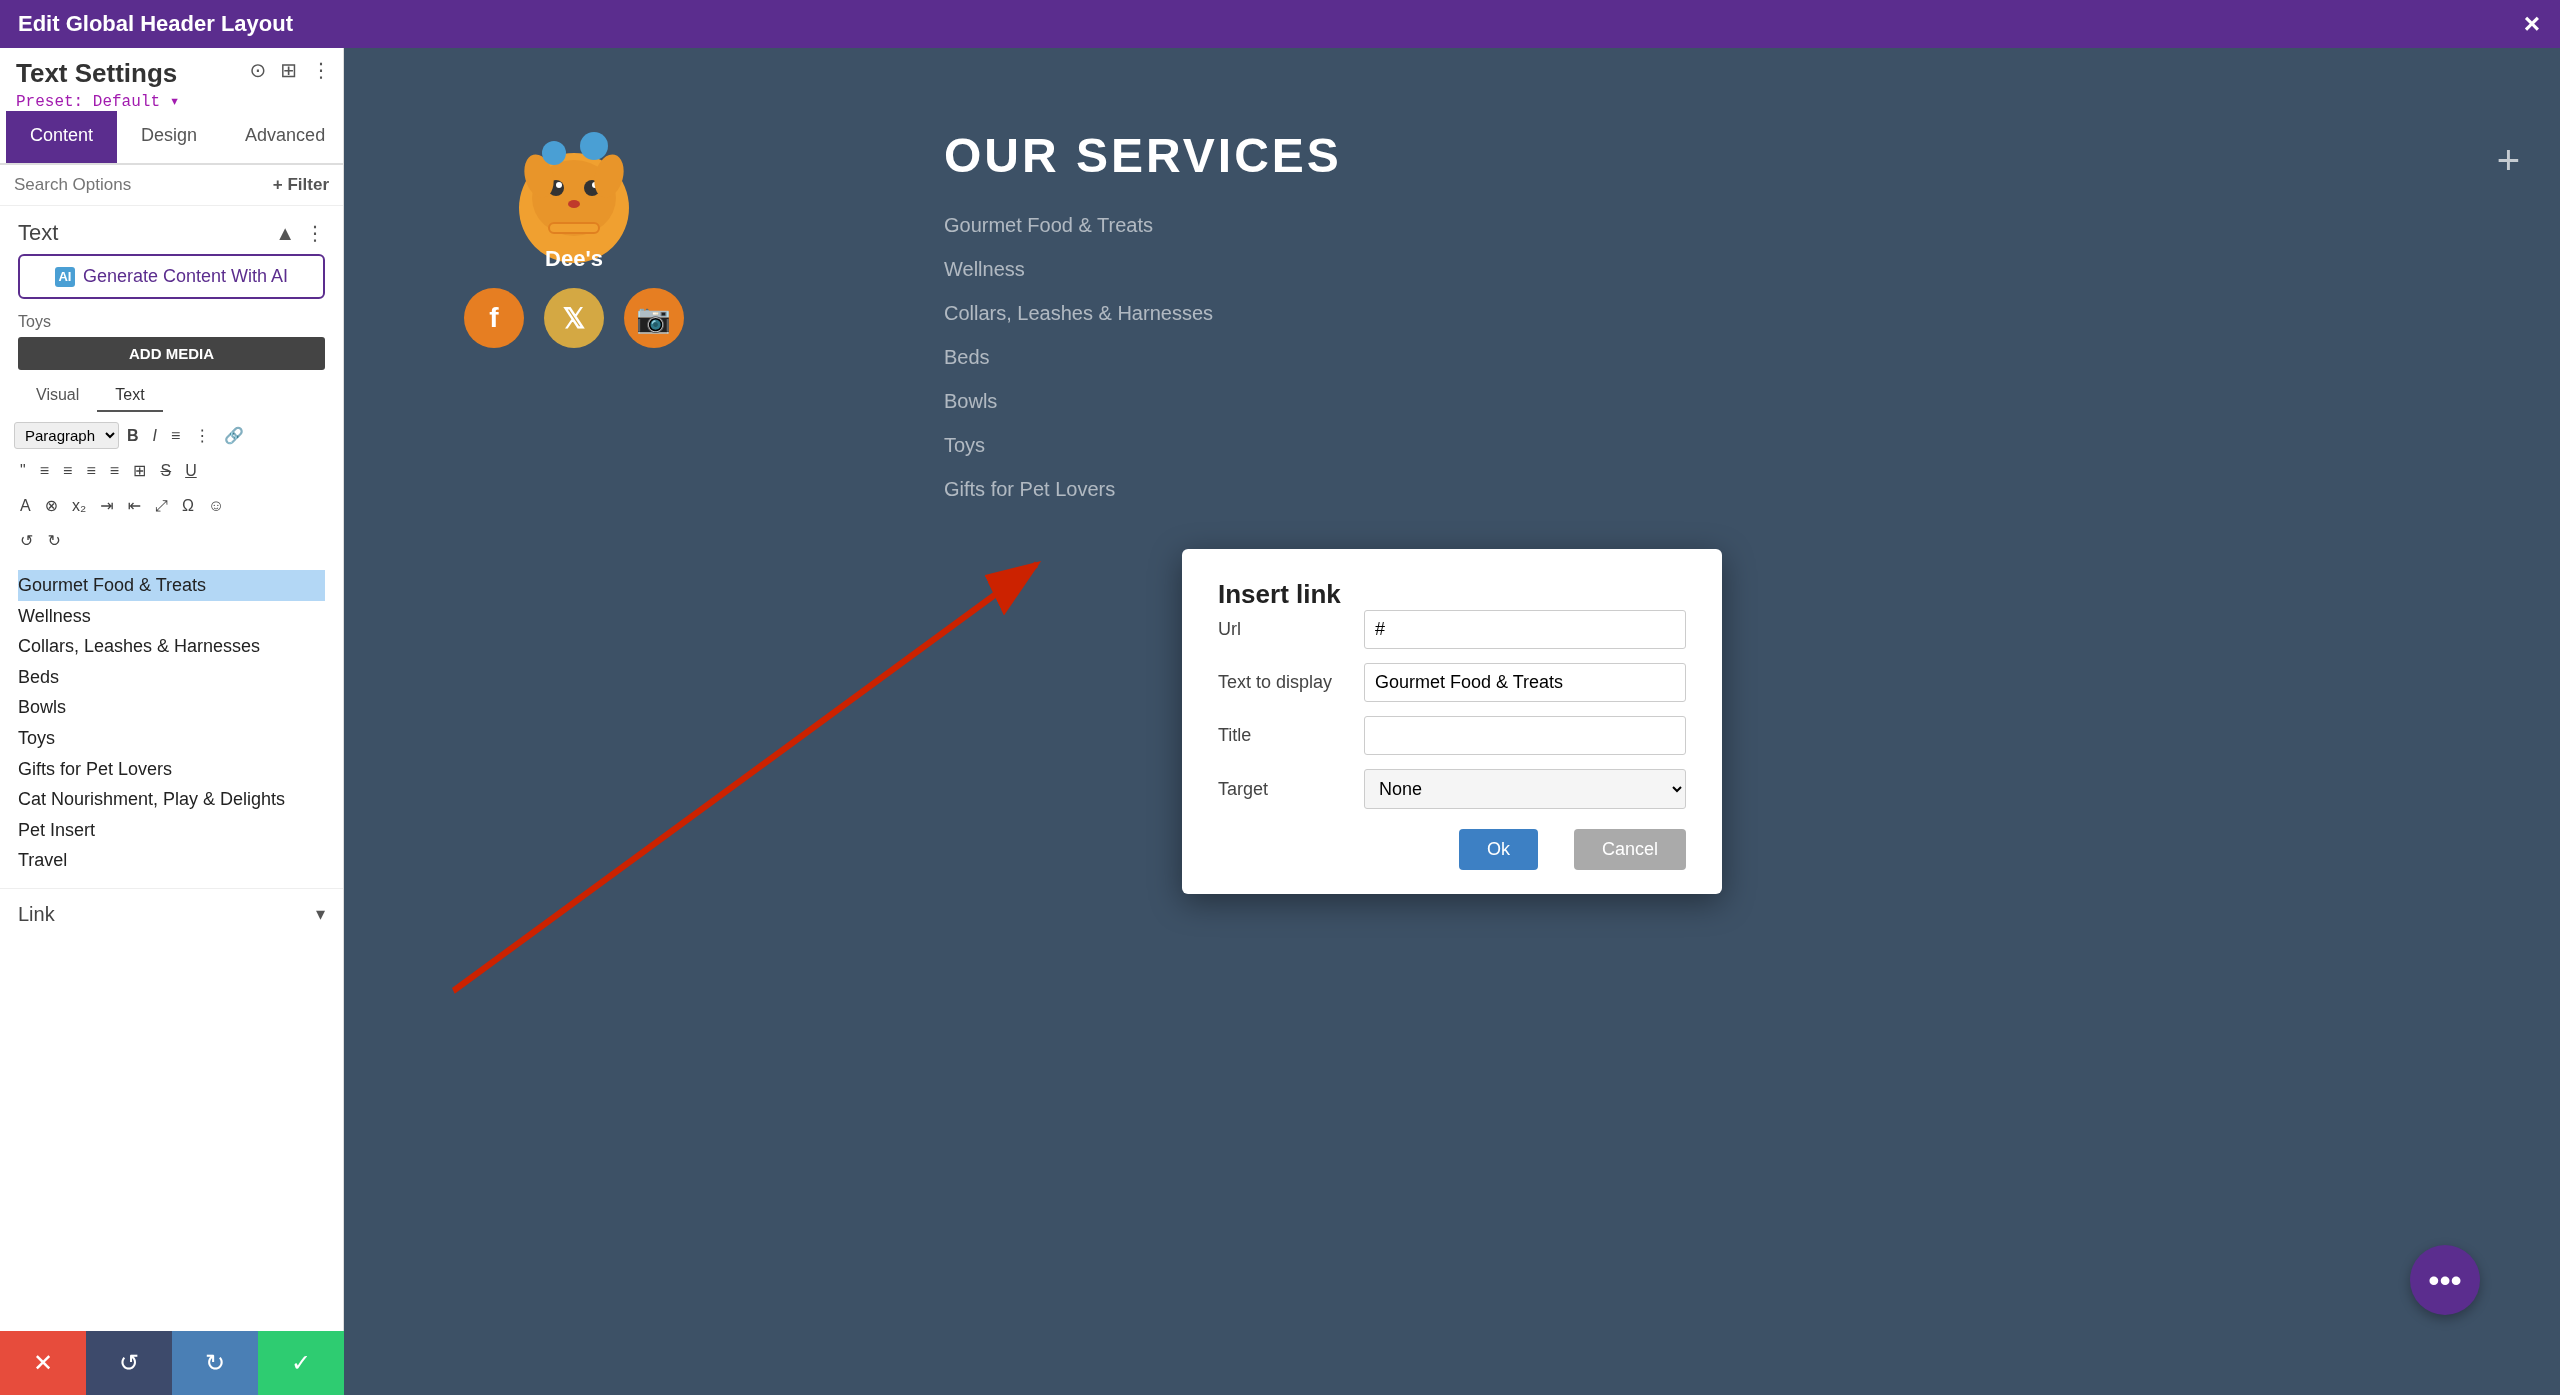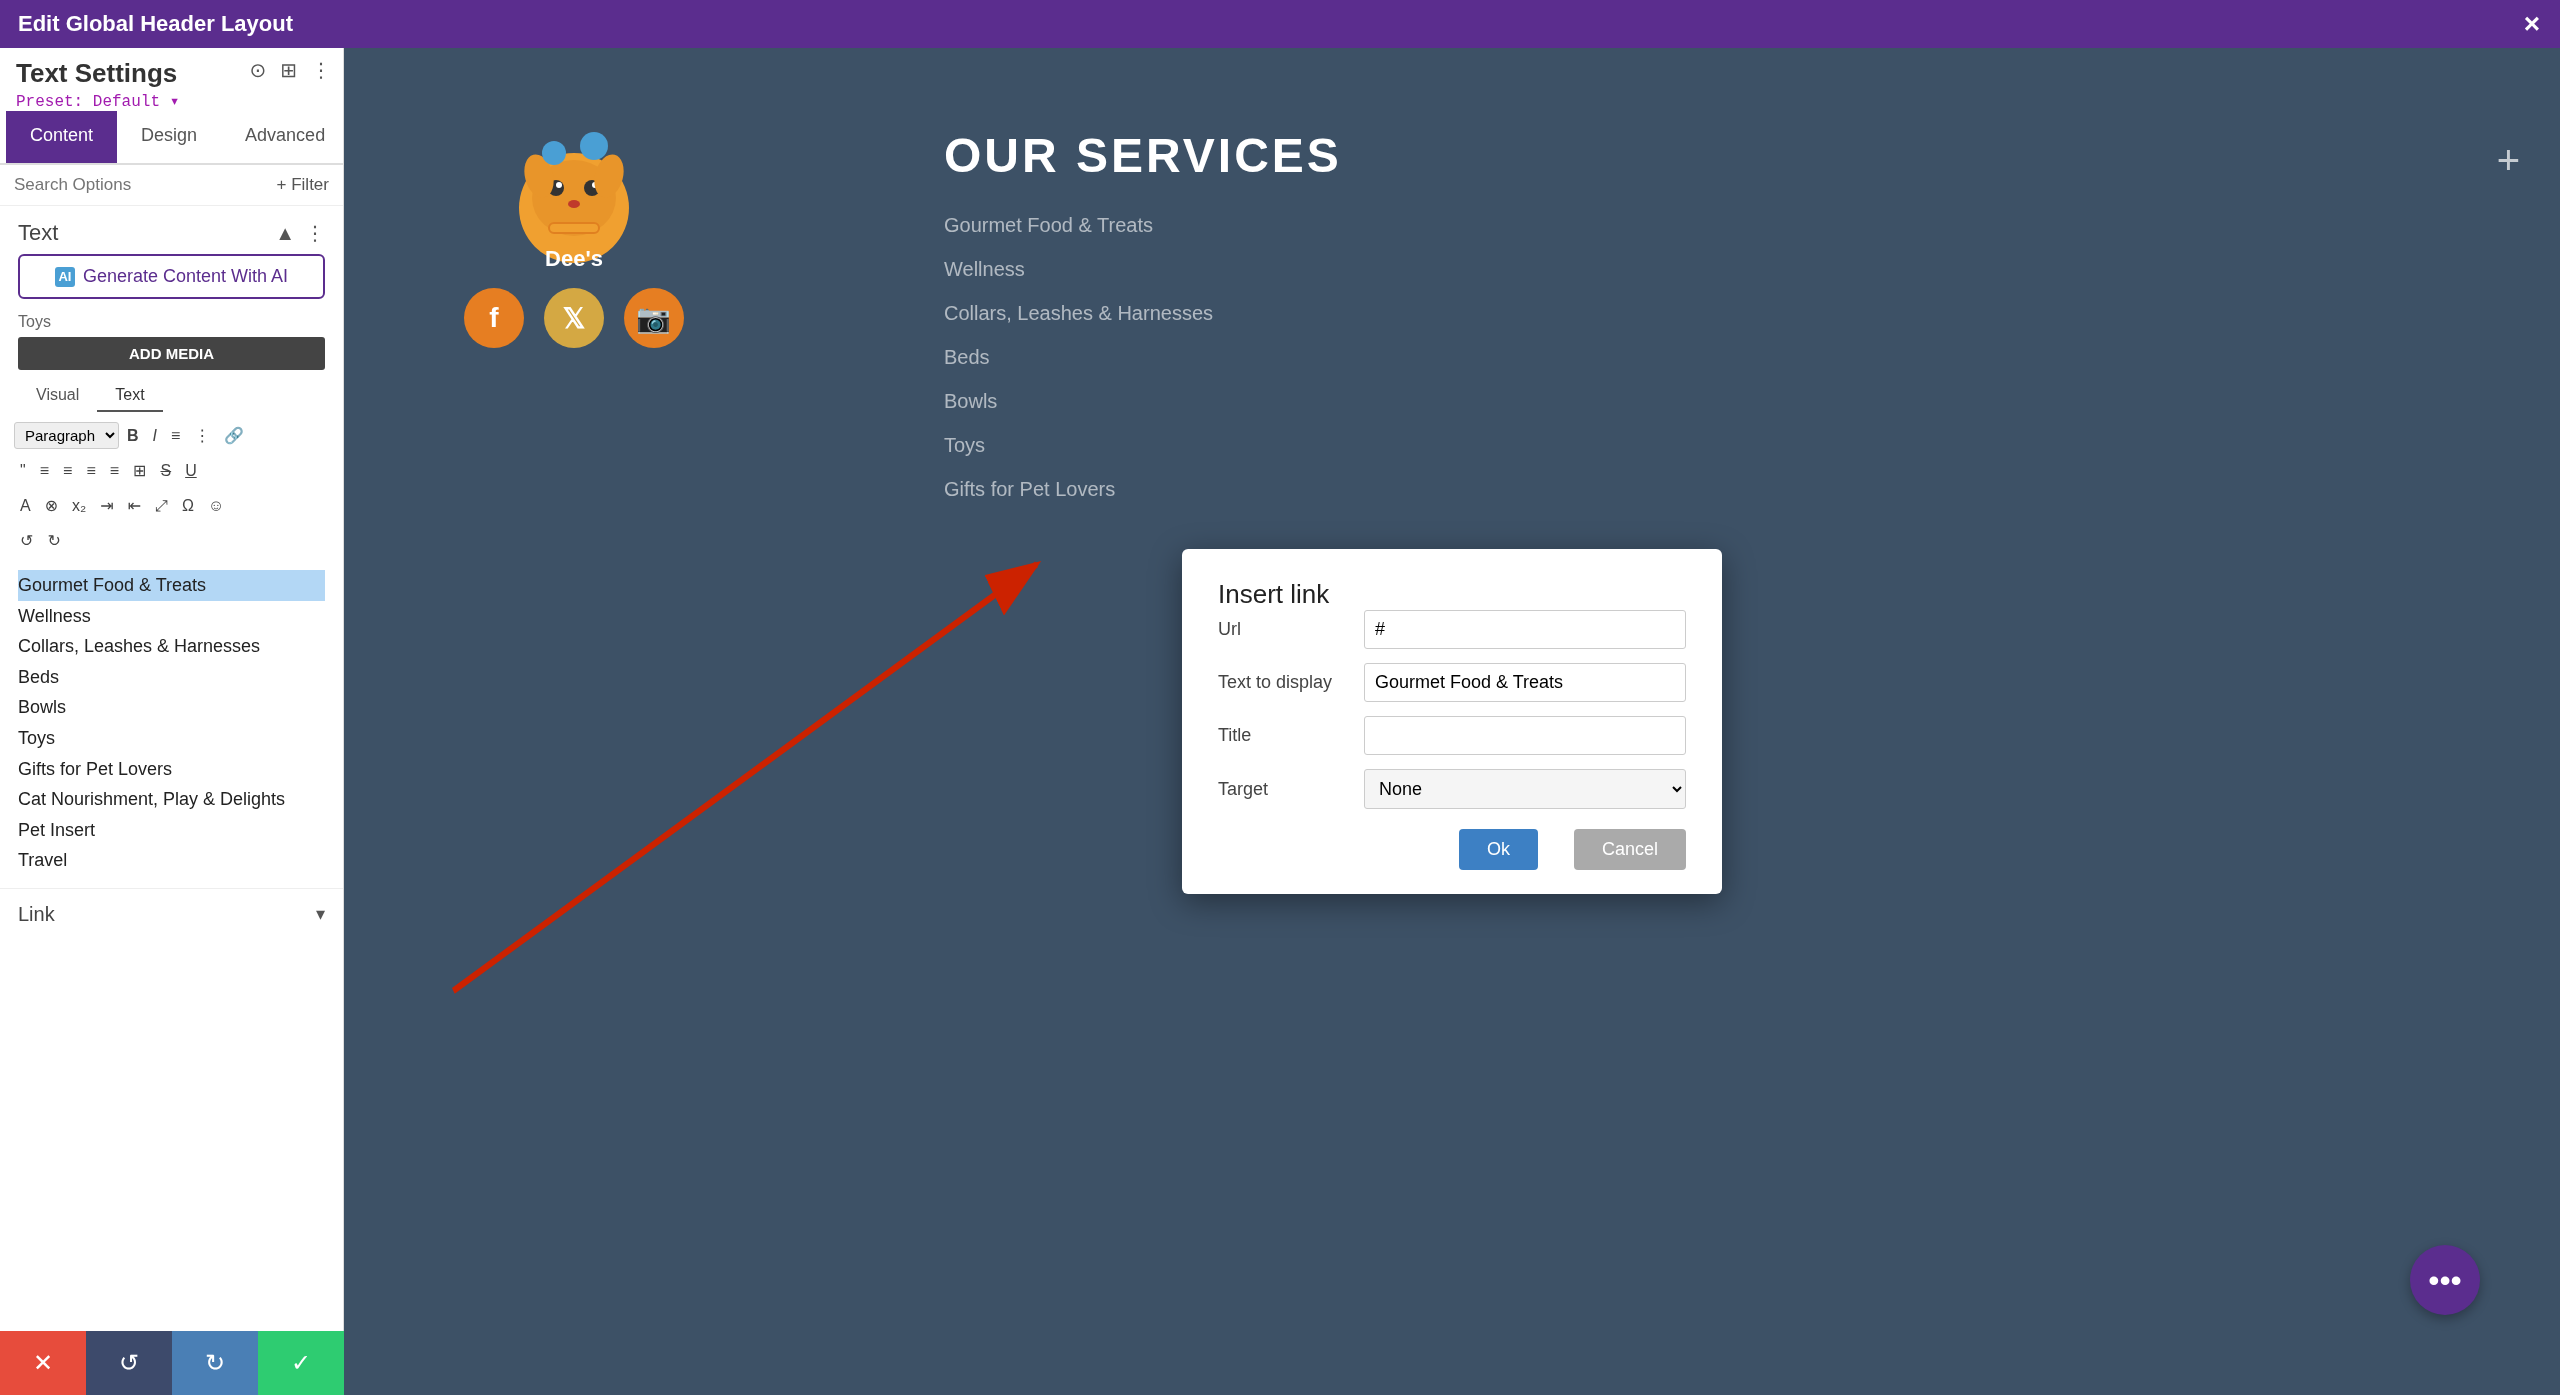--- a/index.html
+++ b/index.html
@@ -91,20 +91,21 @@
     }
     .filter-btn {
       background: none;
       border: none;
       color: #555;
       font-size: 17px;
       cursor: pointer;
       display: flex;
       align-items: center;
       gap: 4px;
+      font-weight: bold;
     }
 
     
     .section-header {
       display: flex;
       align-items: center;
       justify-content: space-between;
       padding: 14px 18px 8px;
     }
     .section-title {
@@ -347,21 +348,21 @@
     }
     .dialog {
       background: #fff;
       border-radius: 6px;
       box-shadow: 0 8px 32px rgba(0,0,0,0.4);
       width: 540px;
       padding: 30px 36px 24px;
     }
     .dialog-title {
       font-size: 26px;
-      font-weight: normal;
+      font-weight: bold;
       color: #222;
     }
     .dialog-row {
       display: flex;
       align-items: center;
       margin-bottom: 14px;
       gap: 16px;
     }
     .dialog-label {
       width: 130px;

